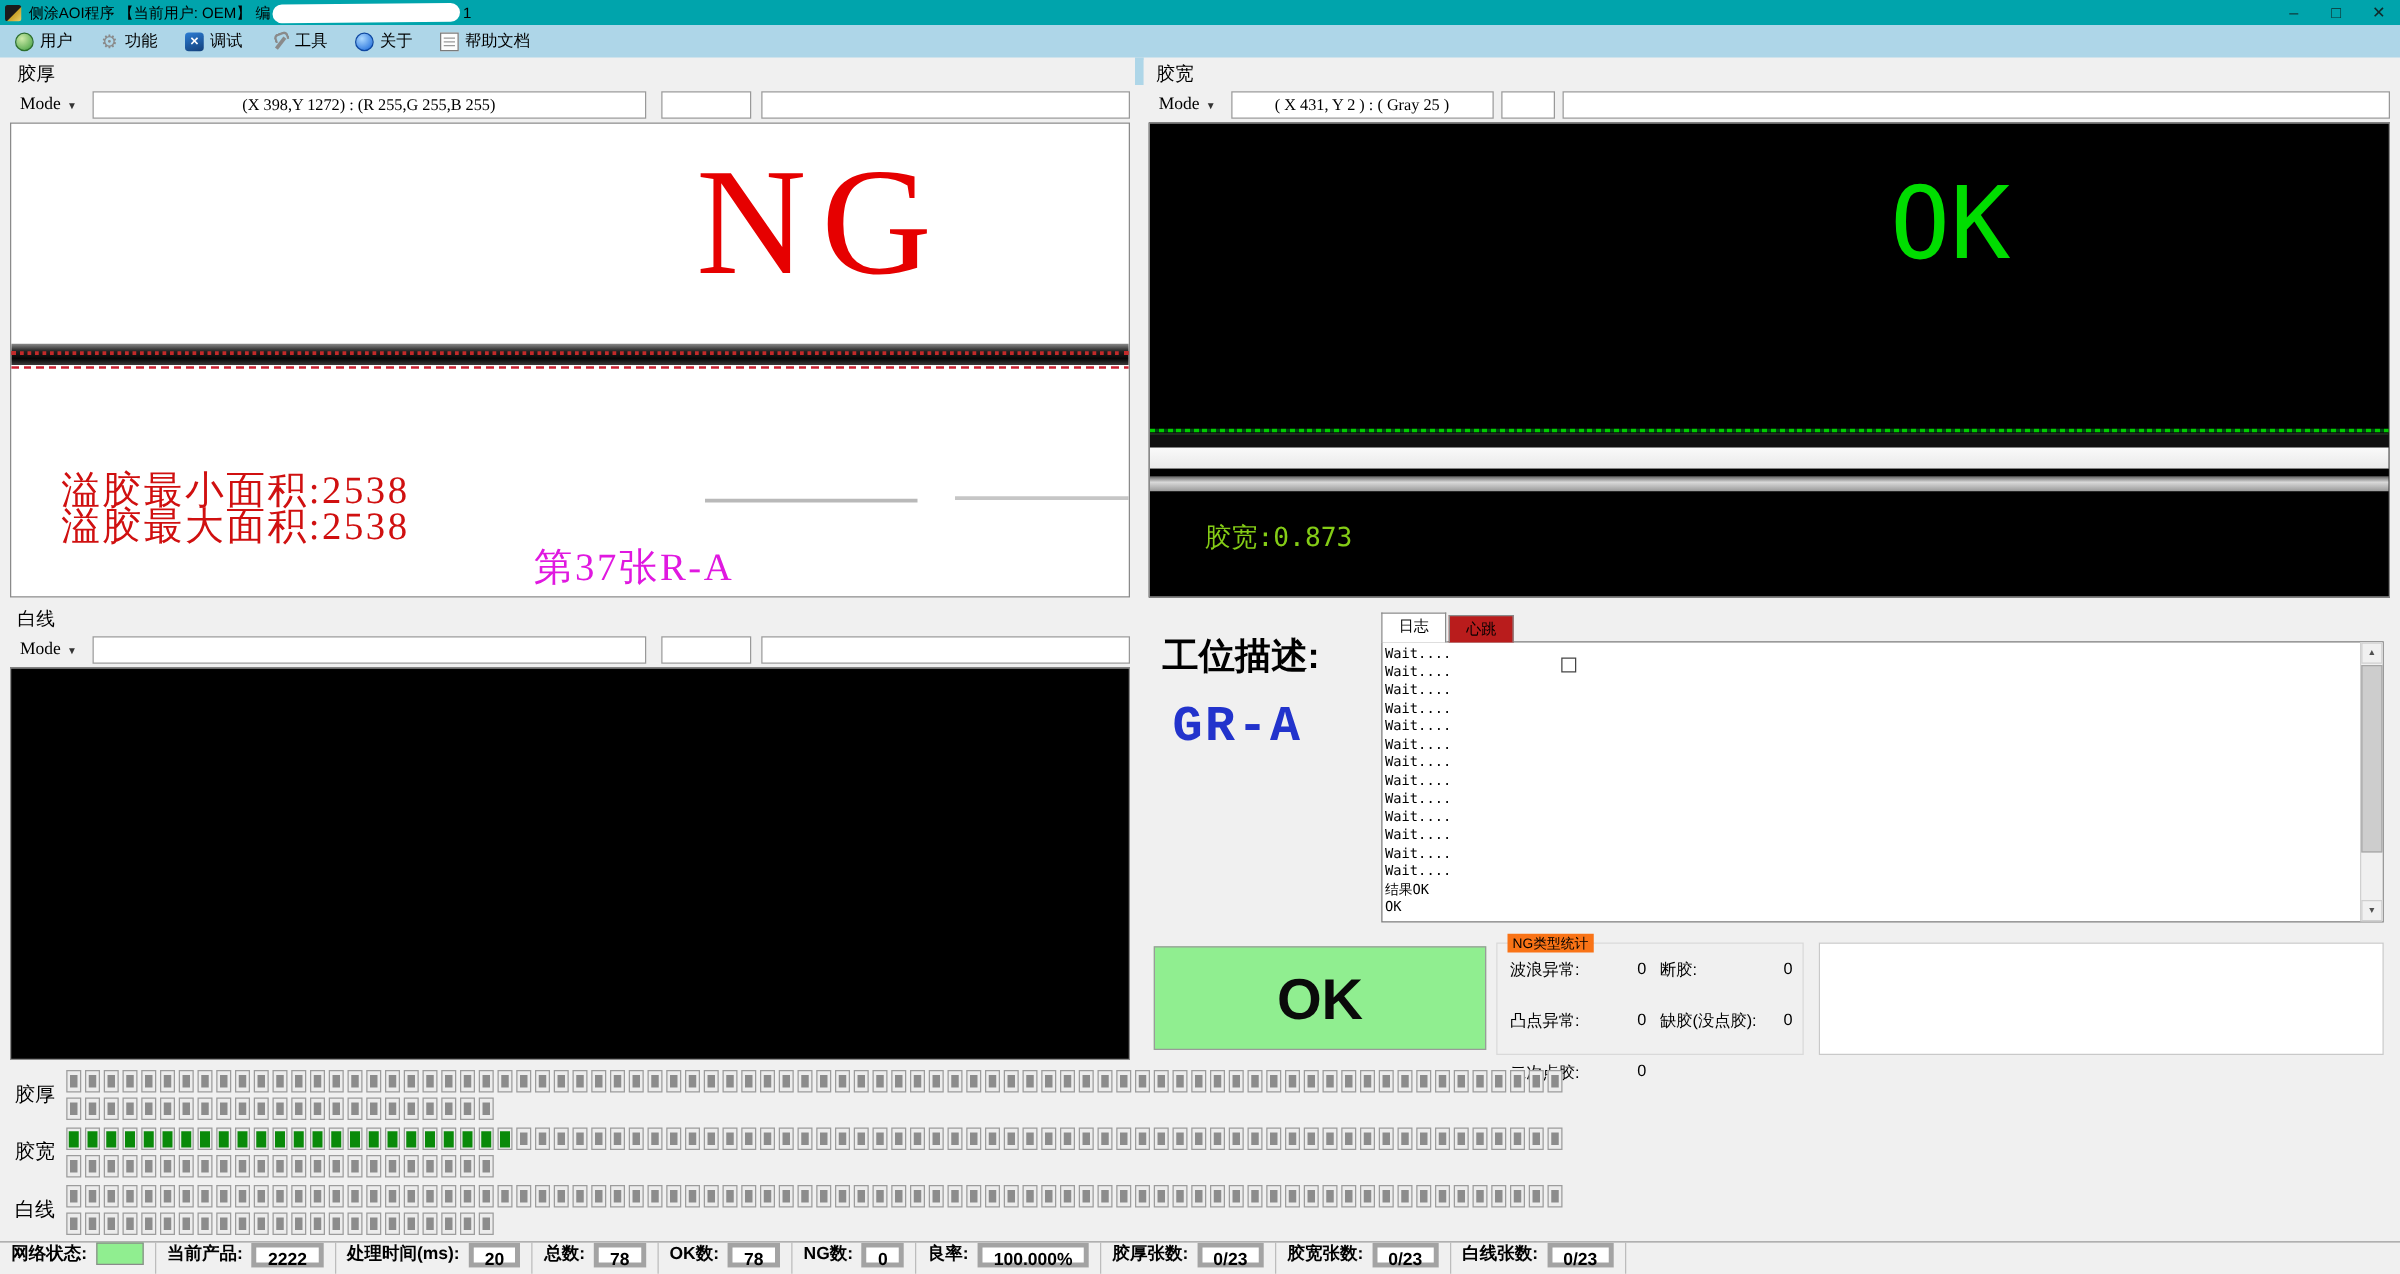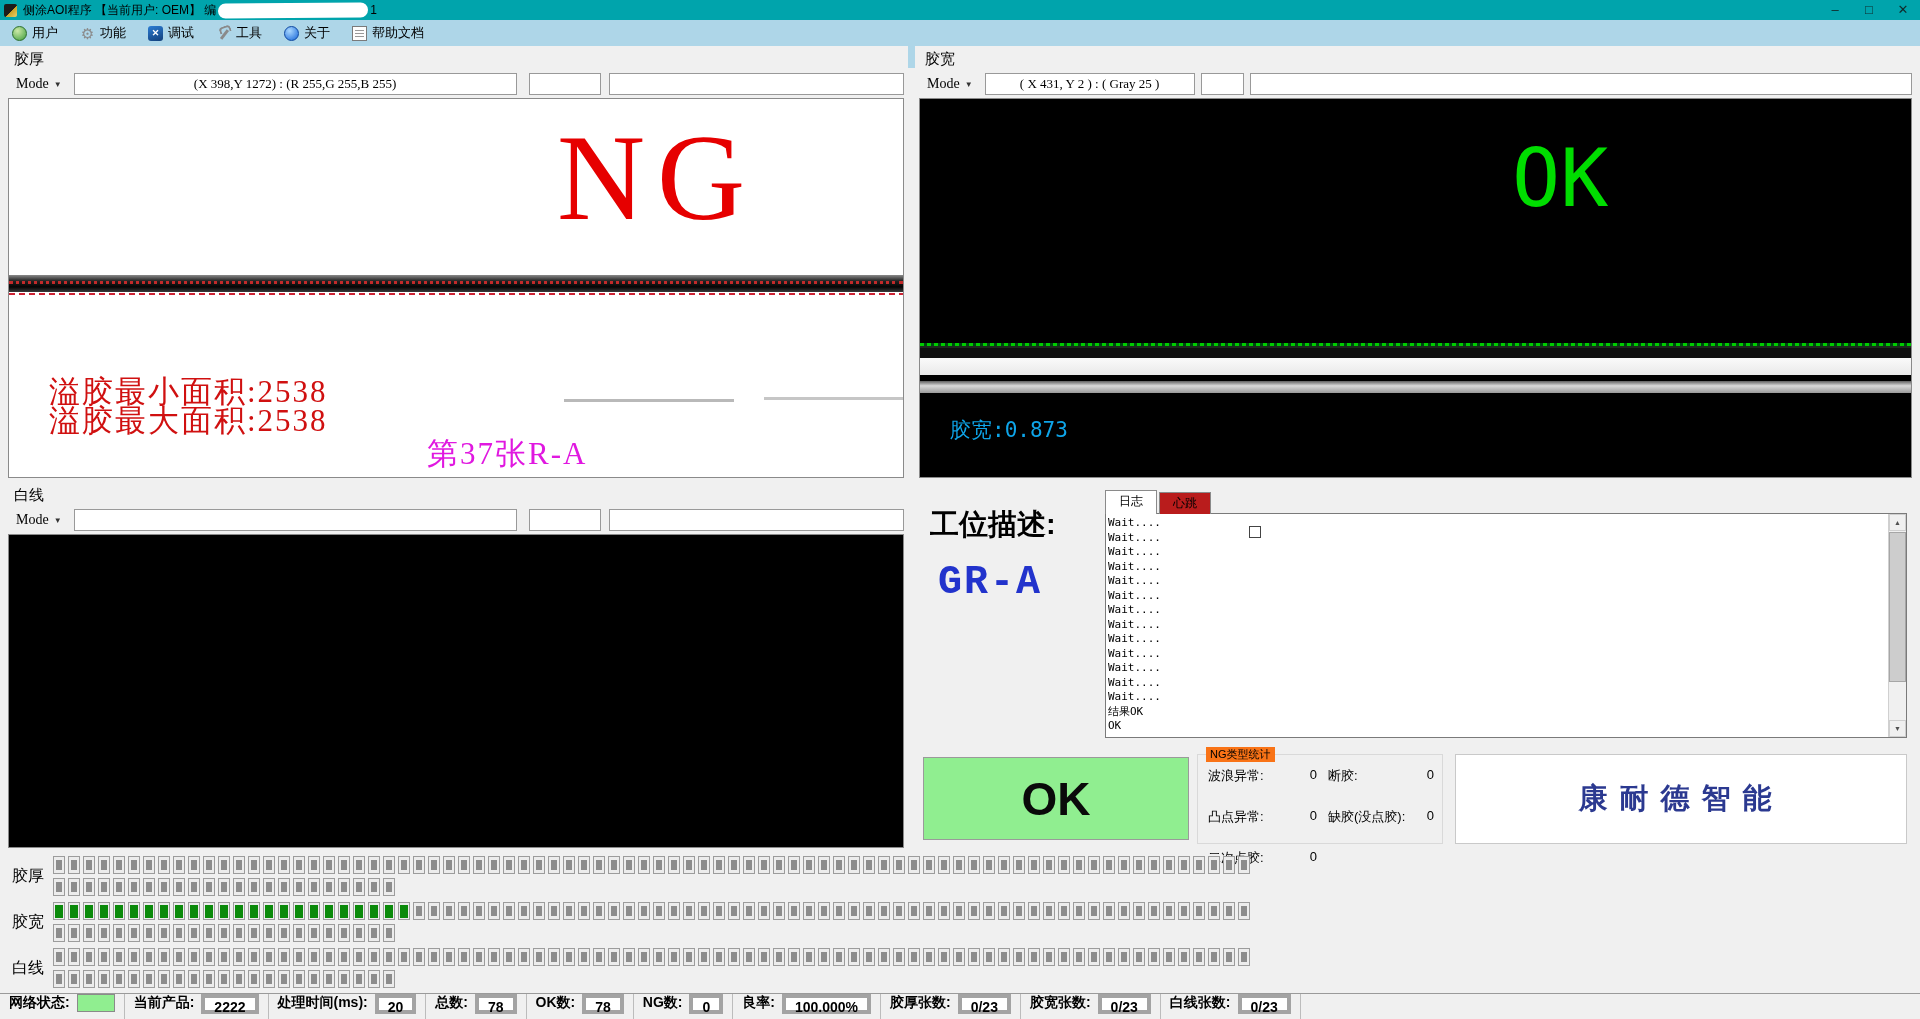--- a/index.html
+++ b/index.html
@@ -52,22 +52,22 @@
     font-size:31px;color:#e018e0;letter-spacing:2px;}
   
   .ok-big{position:absolute;left:592px;top:40px;font-family:"DejaVu Sans Mono",monospace;
     font-size:80px;color:#00dd00;line-height:1;}
   .stripes{position:absolute;left:0;right:0;top:244px;}
   .st-green{height:3px;background:repeating-linear-gradient(90deg,#0c0 0 4px,#041 4px 7px);}
   .st-dark{height:12px;background:#101010;box-shadow:inset 0 2px 0 #1e2a1e;}
   .st-white{height:17px;background:linear-gradient(180deg,#fafafa,#e9e9e9);}
   .st-gap{height:6px;background:#000;}
   .st-grey{height:12px;background:linear-gradient(180deg,#606060,#d9d9d9 40%,#9a9a9a);}
-  .measure{position:absolute;left:30px;top:317px;font-family:"DejaVu Sans Mono",monospace;
-    font-size:21px;color:#0ea5e9;}
+  .measure{position:absolute;left:44px;top:317px;font-family:"DejaVu Sans Mono",monospace;
+    font-size:21px;color:#84cc16;}
   
   .station-label{position:absolute;left:930px;top:505px;font-size:29px;font-weight:bold;}
   .station-value{position:absolute;left:938px;top:560px;font-size:40px;font-weight:bold;
     font-family:"Liberation Mono",monospace;color:#2233cc;letter-spacing:2px;}
   .tabs{position:absolute;left:1105px;top:490px;display:flex;align-items:flex-end;z-index:2;}
   .tab{height:22px;line-height:21px;padding:0 13px;font-size:12px;border:1px solid #8a8a8a;
     border-bottom:none;background:#b91c1c;margin-right:2px;}
   .tab.active{background:#fff;height:24px;}
   .log-box{position:absolute;left:1105px;top:513px;width:802px;height:225px;background:#fff;
     border:1px solid #7a7a7a;}
@@ -253,21 +253,20 @@
         <span class="val">0</span>
       </div>
       <div class="ng-row">
         <span class="lbl">缺胶(没点胶):</span>
         <span class="val">0</span>
       </div>
     </div>
 </div>
 
 <div class="logo-box">
-  <div class="logo-sub">康耐德智能</div>
 </div>
 
 <div class="indicators">
     <div class="ind-group">
       <div class="ind-label">胶厚</div>
       <div class="ind-row">
         <span class="sq">
           <i></i>
         </span>
         <span class="sq">

